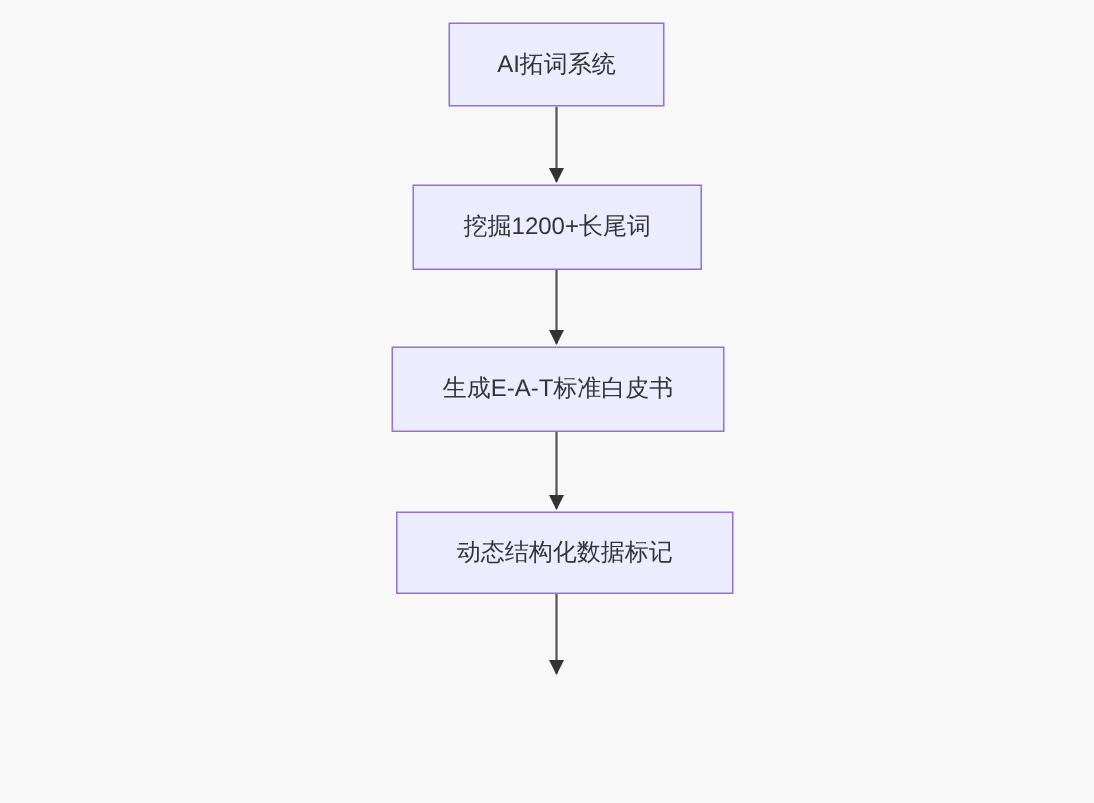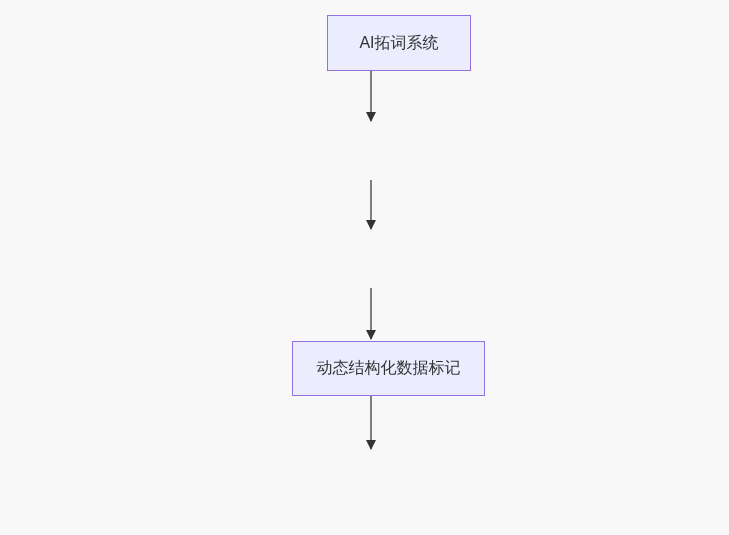--- a/index.html
+++ b/index.html
@@ -28,26 +28,25 @@
     box-sizing: border-box;
     background: #ECECFF;
     border: 1px solid #9370DB;
     color: #333333;
     font-size: 16px;
     display: flex;
     align-items: center;
     justify-content: center;
     text-align: center;
     white-space: nowrap;
-    margin-left: 28px;
   }
   .node-1 { left: 299px; top: 15px;  width: 144px; height: 56px; }
   .node-2 { left: 275px; top: 123px; width: 193px; height: 57px; }
   .node-3 { left: 261px; top: 231px; width: 222px; height: 57px; }
-  .node-4 { left: 264px; top: 341px; width: 193px; height: 55px; }
+  .node-4 { left: 264px; top: 341px; width: 225px; height: 55px; }
   .node-5 { left: 254px; top: 451px; width: 239px; height: 54px; }
 </style>
 </head>
 <body>
 
 <div class="canvas">
 
   <svg class="edges-layer" width="729" height="535" viewBox="0 0 729 535" xmlns="http://www.w3.org/2000/svg">
     <defs>
       <marker id="arrowhead" markerUnits="userSpaceOnUse" markerWidth="10" markerHeight="10" viewBox="0 0 10 10" refX="9" refY="5" orient="auto">
@@ -57,20 +56,26 @@
     <line x1="371" y1="71" x2="371" y2="121" stroke="#555555" stroke-width="1.5" marker-end="url(#arrowhead)"></line>
     <line x1="371" y1="180" x2="371" y2="229" stroke="#555555" stroke-width="1.5" marker-end="url(#arrowhead)"></line>
     <line x1="371" y1="288" x2="371" y2="339" stroke="#555555" stroke-width="1.5" marker-end="url(#arrowhead)"></line>
     <line x1="371" y1="396" x2="371" y2="449" stroke="#555555" stroke-width="1.5" marker-end="url(#arrowhead)"></line>
   </svg>
 
   <div class="node node-1">
     <span>AI拓词系统</span>
   </div>
 
+  <div class="node node-2">
+    <span>挖掘1200+长尾词</span>
+  </div>
 
+  <div class="node node-3">
+    <span>生成E-A-T标准白皮书</span>
+  </div>
 
   <div class="node node-4">
     <span>动态结构化数据标记</span>
   </div>
 
 
 </div>
 
 </body></html>

